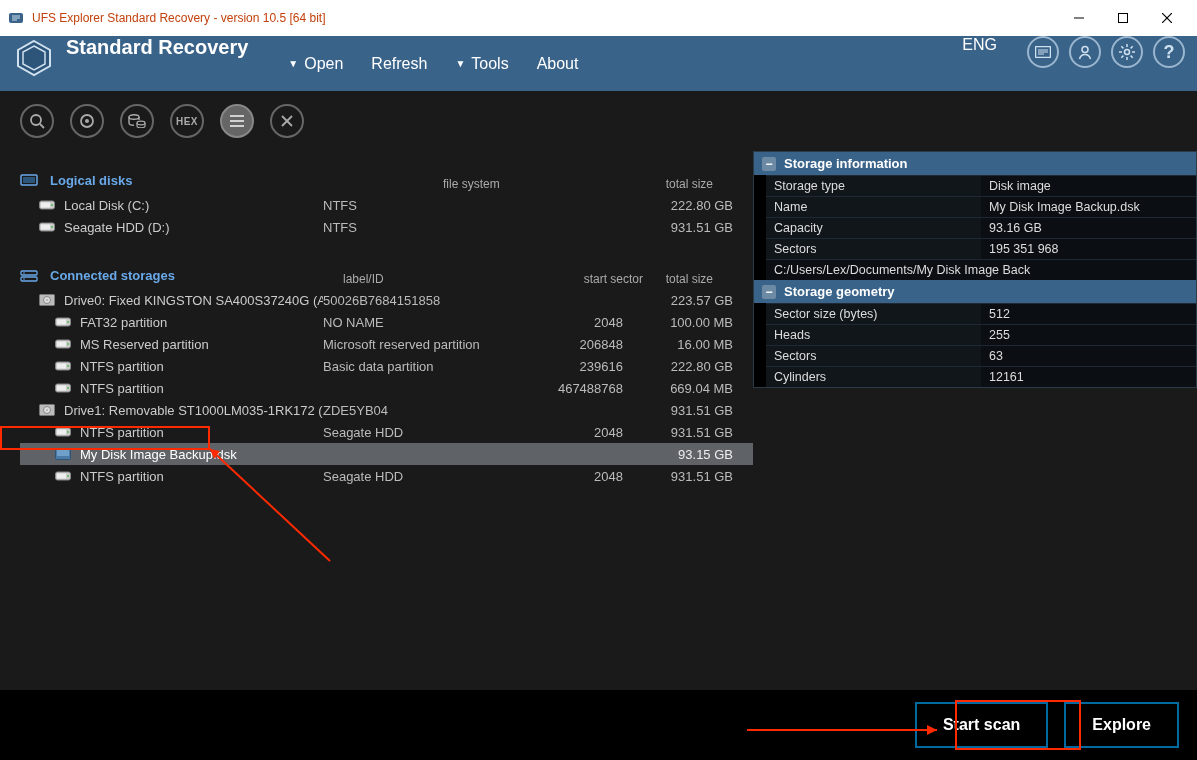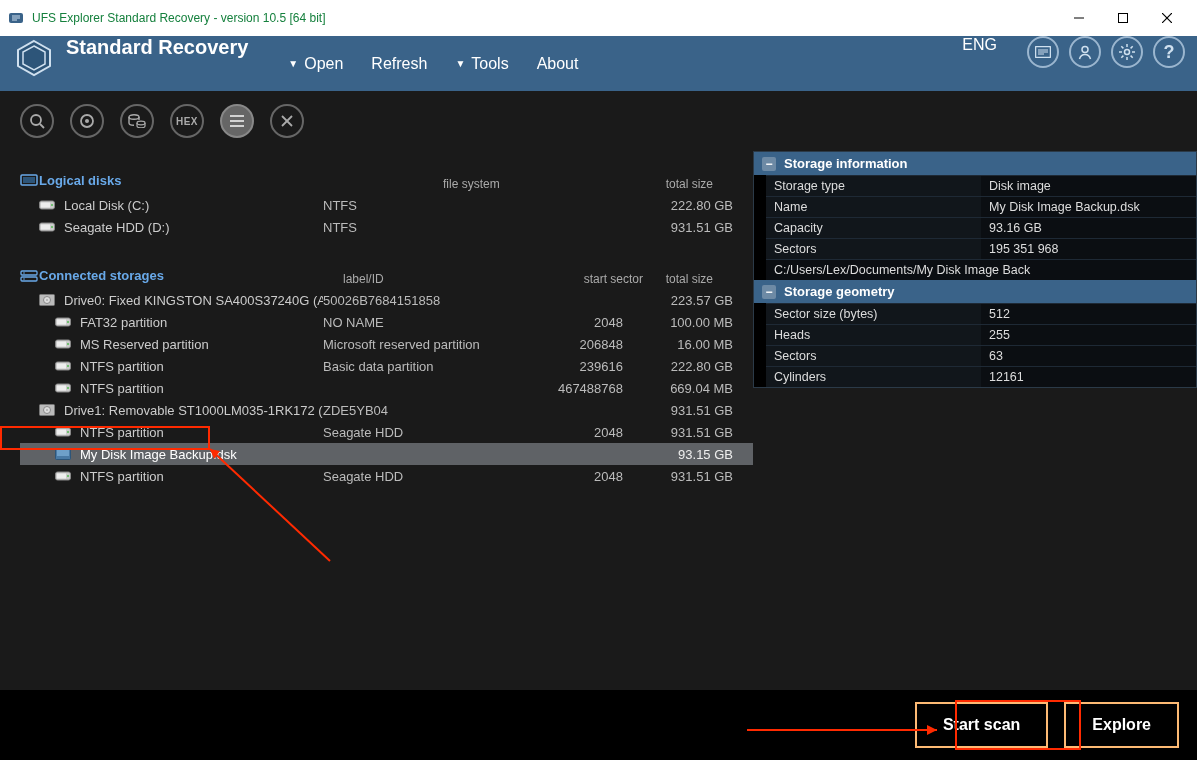--- a/index.html
+++ b/index.html
@@ -1,18 +1,18 @@
 <!DOCTYPE html>
 <html><head>
 <meta charset="utf-8">
 <style>
   * { box-sizing: border-box; margin: 0; padding: 0; font-family: "Segoe UI", Tahoma, sans-serif; }
   body { width: 1197px; height: 760px; background: #1a1a1a; color: #ddd; font-size: 13px; overflow: hidden; position: relative; }
   
-  .titlebar { height: 30px; background: #fff; color: #15803d; display: flex; align-items: center; padding: 18px 8px; }
+  .titlebar { height: 30px; background: #fff; color: #c2410c; display: flex; align-items: center; padding: 18px 8px; }
   .titlebar .app-icon { width: 16px; height: 16px; margin-right: 8px; display:inline-flex; align-items:center; justify-content:center; }
   .titlebar .title { flex: 1; font-size: 12px; }
   .titlebar .win-btn { width: 44px; height: 30px; display:flex; align-items:center; justify-content:center; color:#333; }
   
   .header { height: 55px; background: #3a6389; display:flex; padding: 0 12px; color:#fff; }
   .header .logo { width:44px; height:44px; margin-right:10px; display:flex; align-items:center; justify-content:center; }
   .header .app-name { font-size: 20px; font-weight:600; margin-right: 40px; }
   .header .menu { display:flex; gap: 28px; align-items:center; font-size:16px; }
   .header .menu .menu-item { display:flex; align-items:center; gap:6px; cursor:pointer; }
   .header .menu .caret { font-size:10px; }
@@ -21,21 +21,21 @@
   .header .hicon { width:32px; height:32px; border:2px solid #9bb6cf; border-radius:50%; display:flex; align-items:center; justify-content:center; margin-left:10px; color:#cfe0ef; }
   
   .toolbar { height: 60px; background:#1a1a1a; display:flex; align-items:center; gap:16px; padding:0 20px; }
   .tbtn { width:34px; height:34px; border:2px solid #666; border-radius:50%; display:flex; align-items:center; justify-content:center; color:#aaa; cursor:pointer; font-size:13px; font-weight:bold; }
   .tbtn.active { background:#666; border-color:#888; color:#eee; }
   
   .main { display:flex; height: calc(100% - 30px - 55px - 60px - 70px); }
   .left { flex:1; padding: 10px 0 10px 20px; overflow:auto; position:relative; }
   .right { width: 444px; padding: 0; }
   
-  .section-header { color:#69a9e9; font-weight:600; padding: 6px 0; display:flex; align-items:center; gap:1px; margin-top:6px; }
+  .section-header { color:#69a9e9; font-weight:600; padding: 6px 0; display:flex; align-items:center; gap:12px; margin-top:6px; }
   .section-header svg { flex-shrink:0; }
   .col-headers { display:flex; color:#aaa; font-size:12px; padding-right:20px; }
   .row { display:flex; align-items:center; height:22px; padding-right:20px; color:#ccc; }
   .row .icn { width:18px; height:14px; margin-right:8px; flex-shrink:0; display:inline-flex; align-items:center; justify-content:center; }
   .row.lvl1 .name-cell { padding-left: 18px; display:flex; align-items:center; }
   .row.lvl2 .name-cell { padding-left: 34px; display:flex; align-items:center; }
   .row .name-cell { flex:1; white-space:nowrap; overflow:hidden; text-overflow:ellipsis; }
   .row .fs-cell { width:180px; color:#bbb; }
   .row .start-cell { width:120px; text-align:right; color:#bbb; }
   .row .size-cell { width:110px; text-align:right; color:#bbb; }
@@ -46,21 +46,21 @@
   .anno-arrow { position:absolute; pointer-events:none; }
   
   .info-panel { background:#000; border:1px solid #2b3a48; }
   .info-hdr { background:#3a6389; color:#fff; font-weight:600; padding:4px 8px; display:flex; align-items:center; gap:8px; font-size:13px; }
   .info-hdr .collapse { background:#6d8aa5; color:#fff; width:14px; height:14px; display:flex; align-items:center; justify-content:center; font-size:12px; line-height:1; border-radius:2px; }
   .kv { display:flex; border-top:1px solid #1e2935; font-size:12.5px;margin-left:12px; }
   .kv .k { width:215px; padding:3px 8px; color:#ddd; background:#11161b; }
   .kv .v { flex:1; padding:3px 8px; color:#ddd; background:#0b0e12; white-space:nowrap; overflow:hidden; text-overflow:ellipsis; }
   
   .footer { position:absolute; bottom:0; left:0; right:0; height:70px; background:#000; display:flex; align-items:center; justify-content:flex-end; padding:0 18px; gap:16px; }
-  .fbtn { border:2px solid #fdba74; color:#fff; background:transparent; padding:12px 26px; font-size:16px; font-weight:600; cursor:pointer; }
+  .fbtn { border:2px solid #0369a1; color:#fff; background:transparent; padding:12px 26px; font-size:16px; font-weight:600; cursor:pointer; }
   .footer .anno-box2 { border:2px solid #ff2a00; position:absolute; }
   .footer .arrow2 { position:absolute; }
 </style>
 </head>
 <body>
 
 <div class="titlebar">
   <span class="app-icon">
     <svg width="16" height="16" viewBox="0 0 16 16">
         <rect x="1" y="3" width="14" height="10" rx="2" fill="#3a6389"></rect>

